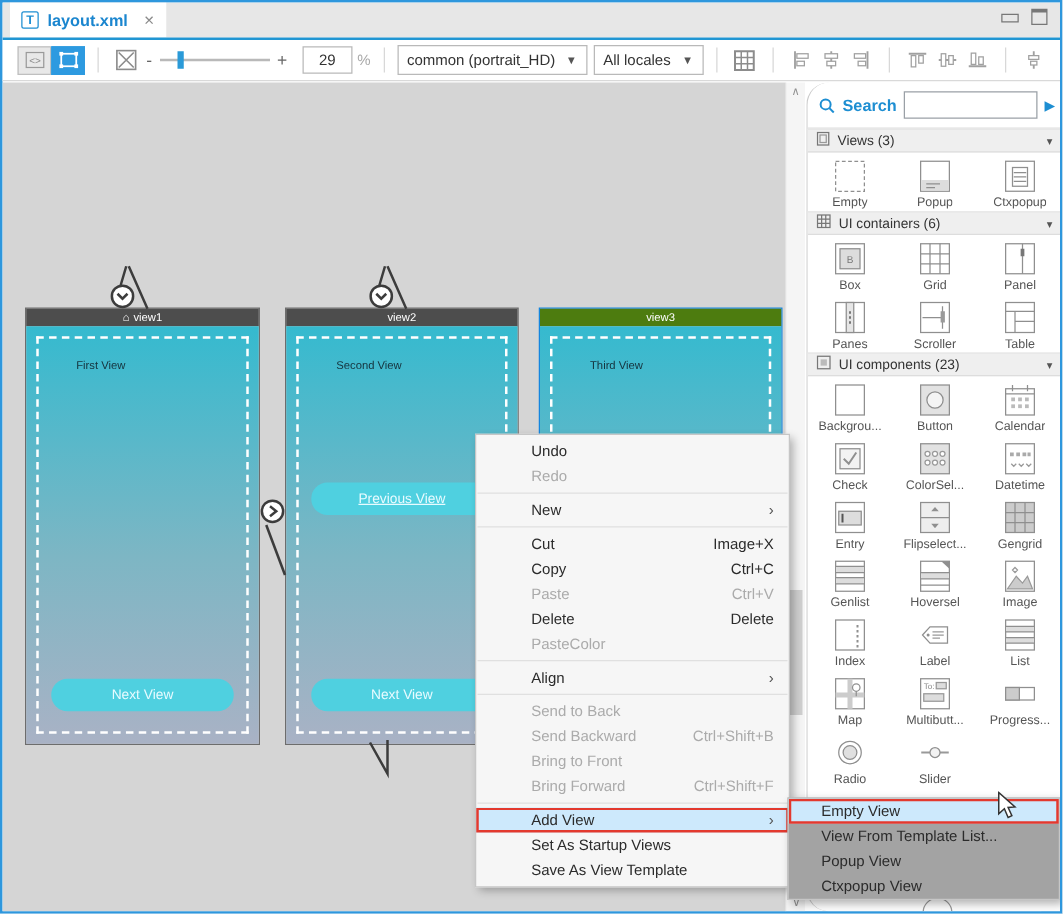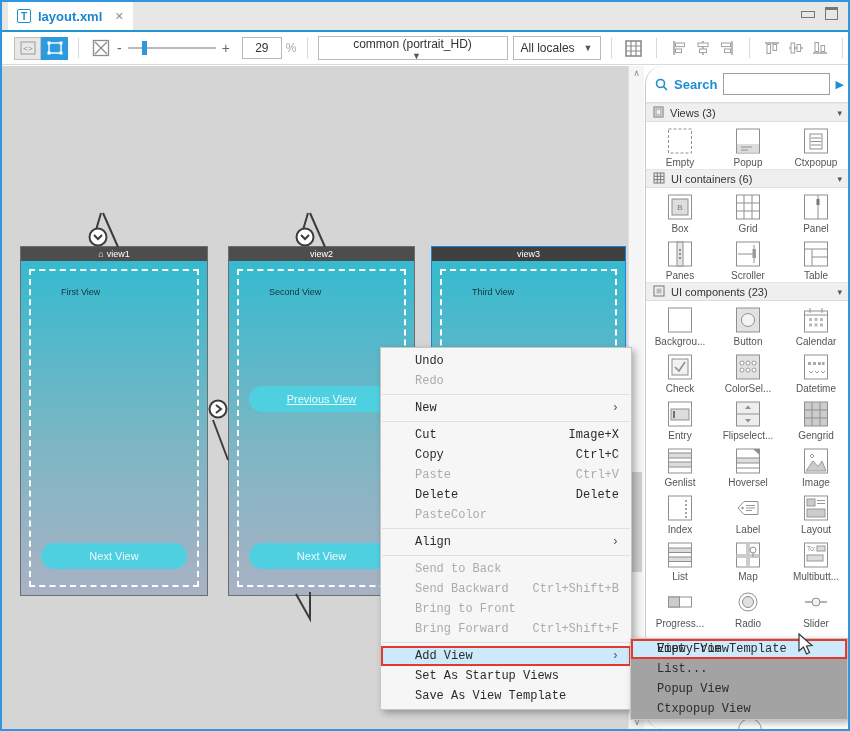--- a/index.html
+++ b/index.html
@@ -23,29 +23,29 @@
   .tbtn { width:27px; height:23px; border:1px solid #bfbfbf; display:flex; align-items:center; justify-content:center; flex:none; background:#e8e8e8; cursor:pointer; }
   .tbtn.active { background:#2d9ae0; border-color:#2d9ae0; }
   .fitbtn { width:24px; height:24px; border:none; background:none; display:flex; align-items:center; justify-content:center; flex:none; cursor:pointer; }
   .slider { display:flex; align-items:center; gap:6px; flex:none; margin-left:4px; }
   .slider .sign { color:#666; font-size:14px; }
   .track { position:relative; width:88px; height:2px; background:#b9b9b9; }
   .handle { position:absolute; left:14px; top:-6px; width:5px; height:14px; background:#2a9ad8; cursor:pointer; }
   .zoominput { width:40px; height:22px; border:1px solid #b9b9b9; text-align:center; font-size:12px; color:#333; margin-left:12px; font-family:"Liberation Sans",sans-serif; }
   .pct { color:#a9a9a9; font-size:12px; margin-left:4px; }
   .dropdown { height:24px; border:1px solid #b9b9b9; display:flex; align-items:center; padding:0 7px; font-size:12px; color:#333; flex:none; cursor:pointer; justify-content:space-between; background:#fff; }
-  .dd1 { width:190px;flex-direction:column; } .dd2 { width:88px; margin-left:5px; }
+  .dd1 { width:152px; } .dd2 { width:88px; margin-left:5px; }
   .caret { color:#555; font-size:9px; margin-left:8px; }
   .icobtn { width:24px; height:24px; display:flex; align-items:center; justify-content:center; flex:none; cursor:pointer; }
 
   
   #canvas { position:absolute; left:0; top:64px; width:626px; height:663px; background:#d5d5d5; overflow:hidden; }
   .view { position:absolute; border:1px solid #6d6d6d; }
   .view-header { height:14px; color:#fff; font-size:9px; display:flex; align-items:center; justify-content:center; gap:3px; }
-  .vh-dark { background:#4d4d4d; } .vh-sel { background:#404040; }
+  .vh-dark { background:#4d4d4d; } .vh-sel { background:#4d7c0f; }
   .view-body { position:relative; width:100%; height:334px; background:linear-gradient(#35bacf, #7db6c4 55%, #a9b2c5); }
   .view-dash { position:absolute; left:8px; right:8px; top:8px; bottom:8px; border:2px dashed #fff; }
   .view-label { position:absolute; left:40px; top:26px; font-size:9px; color:#15323c; }
   .vbtn { position:absolute; left:20px; right:20px; height:26px; border-radius:13px; background:#4fd0e0; color:#e8fbff; font-size:11px; display:flex; align-items:center; justify-content:center; cursor:pointer; }
   #scrollbar { position:absolute; left:626px; top:64px; width:16px; height:663px; background:#f5f5f5; border-left:1px solid #e2e2e2; }
   .sb-arrow { width:100%; text-align:center; color:#909090; font-size:9px; line-height:14px; cursor:pointer; }
   .sb-thumb { position:absolute; left:2px; top:406px; width:11px; height:100px; background:#cfcfcf; cursor:pointer; }
   .sb-down { position:absolute; bottom:0; }
 
   
@@ -57,21 +57,21 @@
   .psec-header { height:19px; background:#efefef; border-bottom:1px solid #ddd; border-top:1px solid #e6e6e6; display:flex; align-items:center; padding:0 8px 0 7px; gap:6px; font-size:11px; color:#333; }
   .psec-caret { margin-left:auto; color:#555; font-size:9px; cursor:pointer; }
   .pgrid { display:grid; grid-template-columns:1fr 1fr 1fr; }
   .pitem { height:47px; display:flex; flex-direction:column; align-items:center; justify-content:center; cursor:pointer; padding-top:3px; }
   .pitem .icon { height:29px; display:flex; align-items:flex-end; }
   .pitem .plabel { font-size:10px; color:#555; max-width:62px; white-space:nowrap; overflow:hidden; margin-top:2px; }
   .hidden-peek { position:absolute; left:92px; top:652px; width:24px; height:24px; border:1px solid #9a9a9a; border-radius:50%; background:#fff; }
 
   
   #context-menu { position:absolute; left:378px; top:345px; width:252px; background:#f6f6f6; border:1px solid #c6c6c6; box-shadow:3px 3px 7px rgba(0,0,0,.3); padding:3px 0; z-index:50; }
-  .menu-item { position:relative; height:20px; line-height:20px; font-size:12px; color:#2b2b2b; display:flex; align-items:flex-end; padding:0 12px 0 34px; cursor:pointer;font-family:Liberation Mono, monospace; }
+  .menu-item { position:relative; height:20px; line-height:20px; font-size:12px; color:#2b2b2b; display:flex; align-items:flex-end; padding:0 12px 0 44px; cursor:pointer; }
   .menu-item.disabled { color:#ababab; cursor:default; }
   .menu-item .mi-label { flex:1; }
   .menu-item .mi-short { font-size:12px; }
   .menu-item .mi-arrow { font-size:12px; color:#555; margin-left:10px; }
   .menu-item.hl { background:#cde9fc; box-shadow:inset 0 0 0 2px #e3392e; }
   .menu-sep { height:1px; background:#e0e0e0; margin:3px 1px; }
 
   #submenu { position:absolute; left:628px; top:636px; width:218px; background:#a3a3a3; border:1px solid #c6c6c6; box-shadow:3px 3px 7px rgba(0,0,0,.3); z-index:60; }
   #submenu .menu-item { padding-left:26px; }
 
@@ -542,31 +542,20 @@
                 <circle cx="7.5" cy="14" r="1.2" fill="#8f8f8f"></circle>
                 <path d="M11,11.5 H20 M11,14 H20 M11,16.5 H17" stroke="#999"></path>
               </svg>
             </div>
             <div class="plabel">Label</div>
           </div>
           <div class="pitem">
             <div class="icon">
               <svg width="26" height="28" viewBox="0 0 26 28">
                 <rect x="1.5" y="2" width="23" height="24" fill="#fff" stroke="#8f8f8f"></rect>
-                <rect x="4" y="5" width="8" height="7" fill="#ccc" stroke="#999"></rect>
-                <path d="M14,6.5 H22 M14,9.5 H22" stroke="#999"></path>
-                <rect x="4" y="15" width="18" height="8" fill="#ccc" stroke="#999"></rect>
-              </svg>
-            </div>
-            <div class="plabel">Layout</div>
-          </div>
-          <div class="pitem">
-            <div class="icon">
-              <svg width="26" height="28" viewBox="0 0 26 28">
-                <rect x="1.5" y="2" width="23" height="24" fill="#fff" stroke="#8f8f8f"></rect>
                 <rect x="2" y="7" width="22" height="4.5" fill="#ddd"></rect>
                 <rect x="2" y="16" width="22" height="4.5" fill="#ddd"></rect>
                 <path d="M1.5,7 H24.5 M1.5,11.5 H24.5 M1.5,16 H24.5 M1.5,20.5 H24.5" stroke="#8f8f8f"></path>
               </svg>
             </div>
             <div class="plabel">List</div>
           </div>
           <div class="pitem">
             <div class="icon">
               <svg width="26" height="28" viewBox="0 0 26 28">

